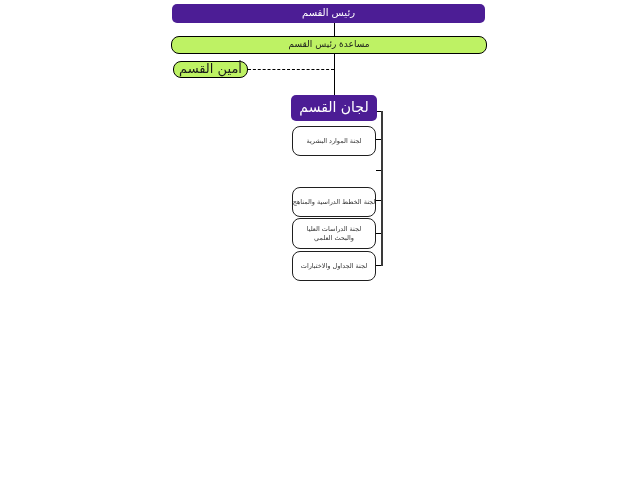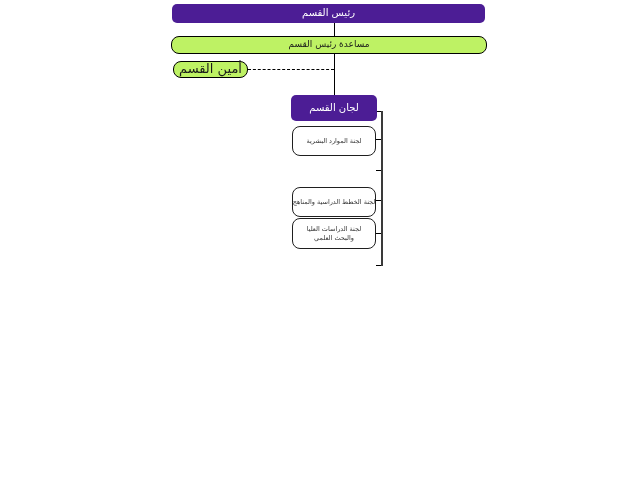--- a/index.html
+++ b/index.html
@@ -40,21 +40,21 @@
     font-size: 6.5px;
     white-space: nowrap;
     padding: 14px 3px;
   }
   .node.committee.wrap { white-space: normal; padding: 0 10px; justify-content: center; }
 
   
   .n-head      { left: 172px; top: 4px;   width: 313px; height: 19px; font-size: 10px; border-radius: 4px; }
   .n-assistant { left: 171px; top: 36px;  width: 316px; height: 18px; font-size: 9px;  }
   .n-secretary { left: 173px; top: 61px;  width: 75px;  height: 17px; font-size: 13px; }
-  .n-group     { left: 291px; top: 95px;  width: 86px;  height: 26px; font-size: 10px; align-items: center; }
+  .n-group     { left: 291px; top: 95px;  width: 86px;  height: 26px; font-size: 14px; align-items: center; }
   .n-c1 { left: 292px; top: 126px; width: 84px; height: 26px; }
   .n-c2 { left: 292px; top: 156px; width: 84px; height: 27px; }
   .n-c3 { left: 292px; top: 187px; width: 84px; height: 27px; font-size: 6.2px; }
   .n-c4 { left: 292px; top: 218px; width: 84px; height: 31px; }
   .n-c5 { left: 292px; top: 251px; width: 84px; height: 28px; }
 
   
   .vline { position: absolute; width: 1px; background: #000000; }
   .hline { position: absolute; height: 1px; background: #000000; }
   .dashed {
@@ -112,14 +112,17 @@
 
 
   <div class="node committee n-c3">
     <span>لجنة الخطط الدراسية والمناهج</span>
   </div>
 
   <div class="node committee wrap n-c4">
     <span>لجنة الدراسات العليا والبحث العلمي</span>
   </div>
 
+  <div class="node committee n-c5">
+    <span>لجنة الجداول والاختبارات</span>
+  </div>
 
 </div>
 
 </body></html>

